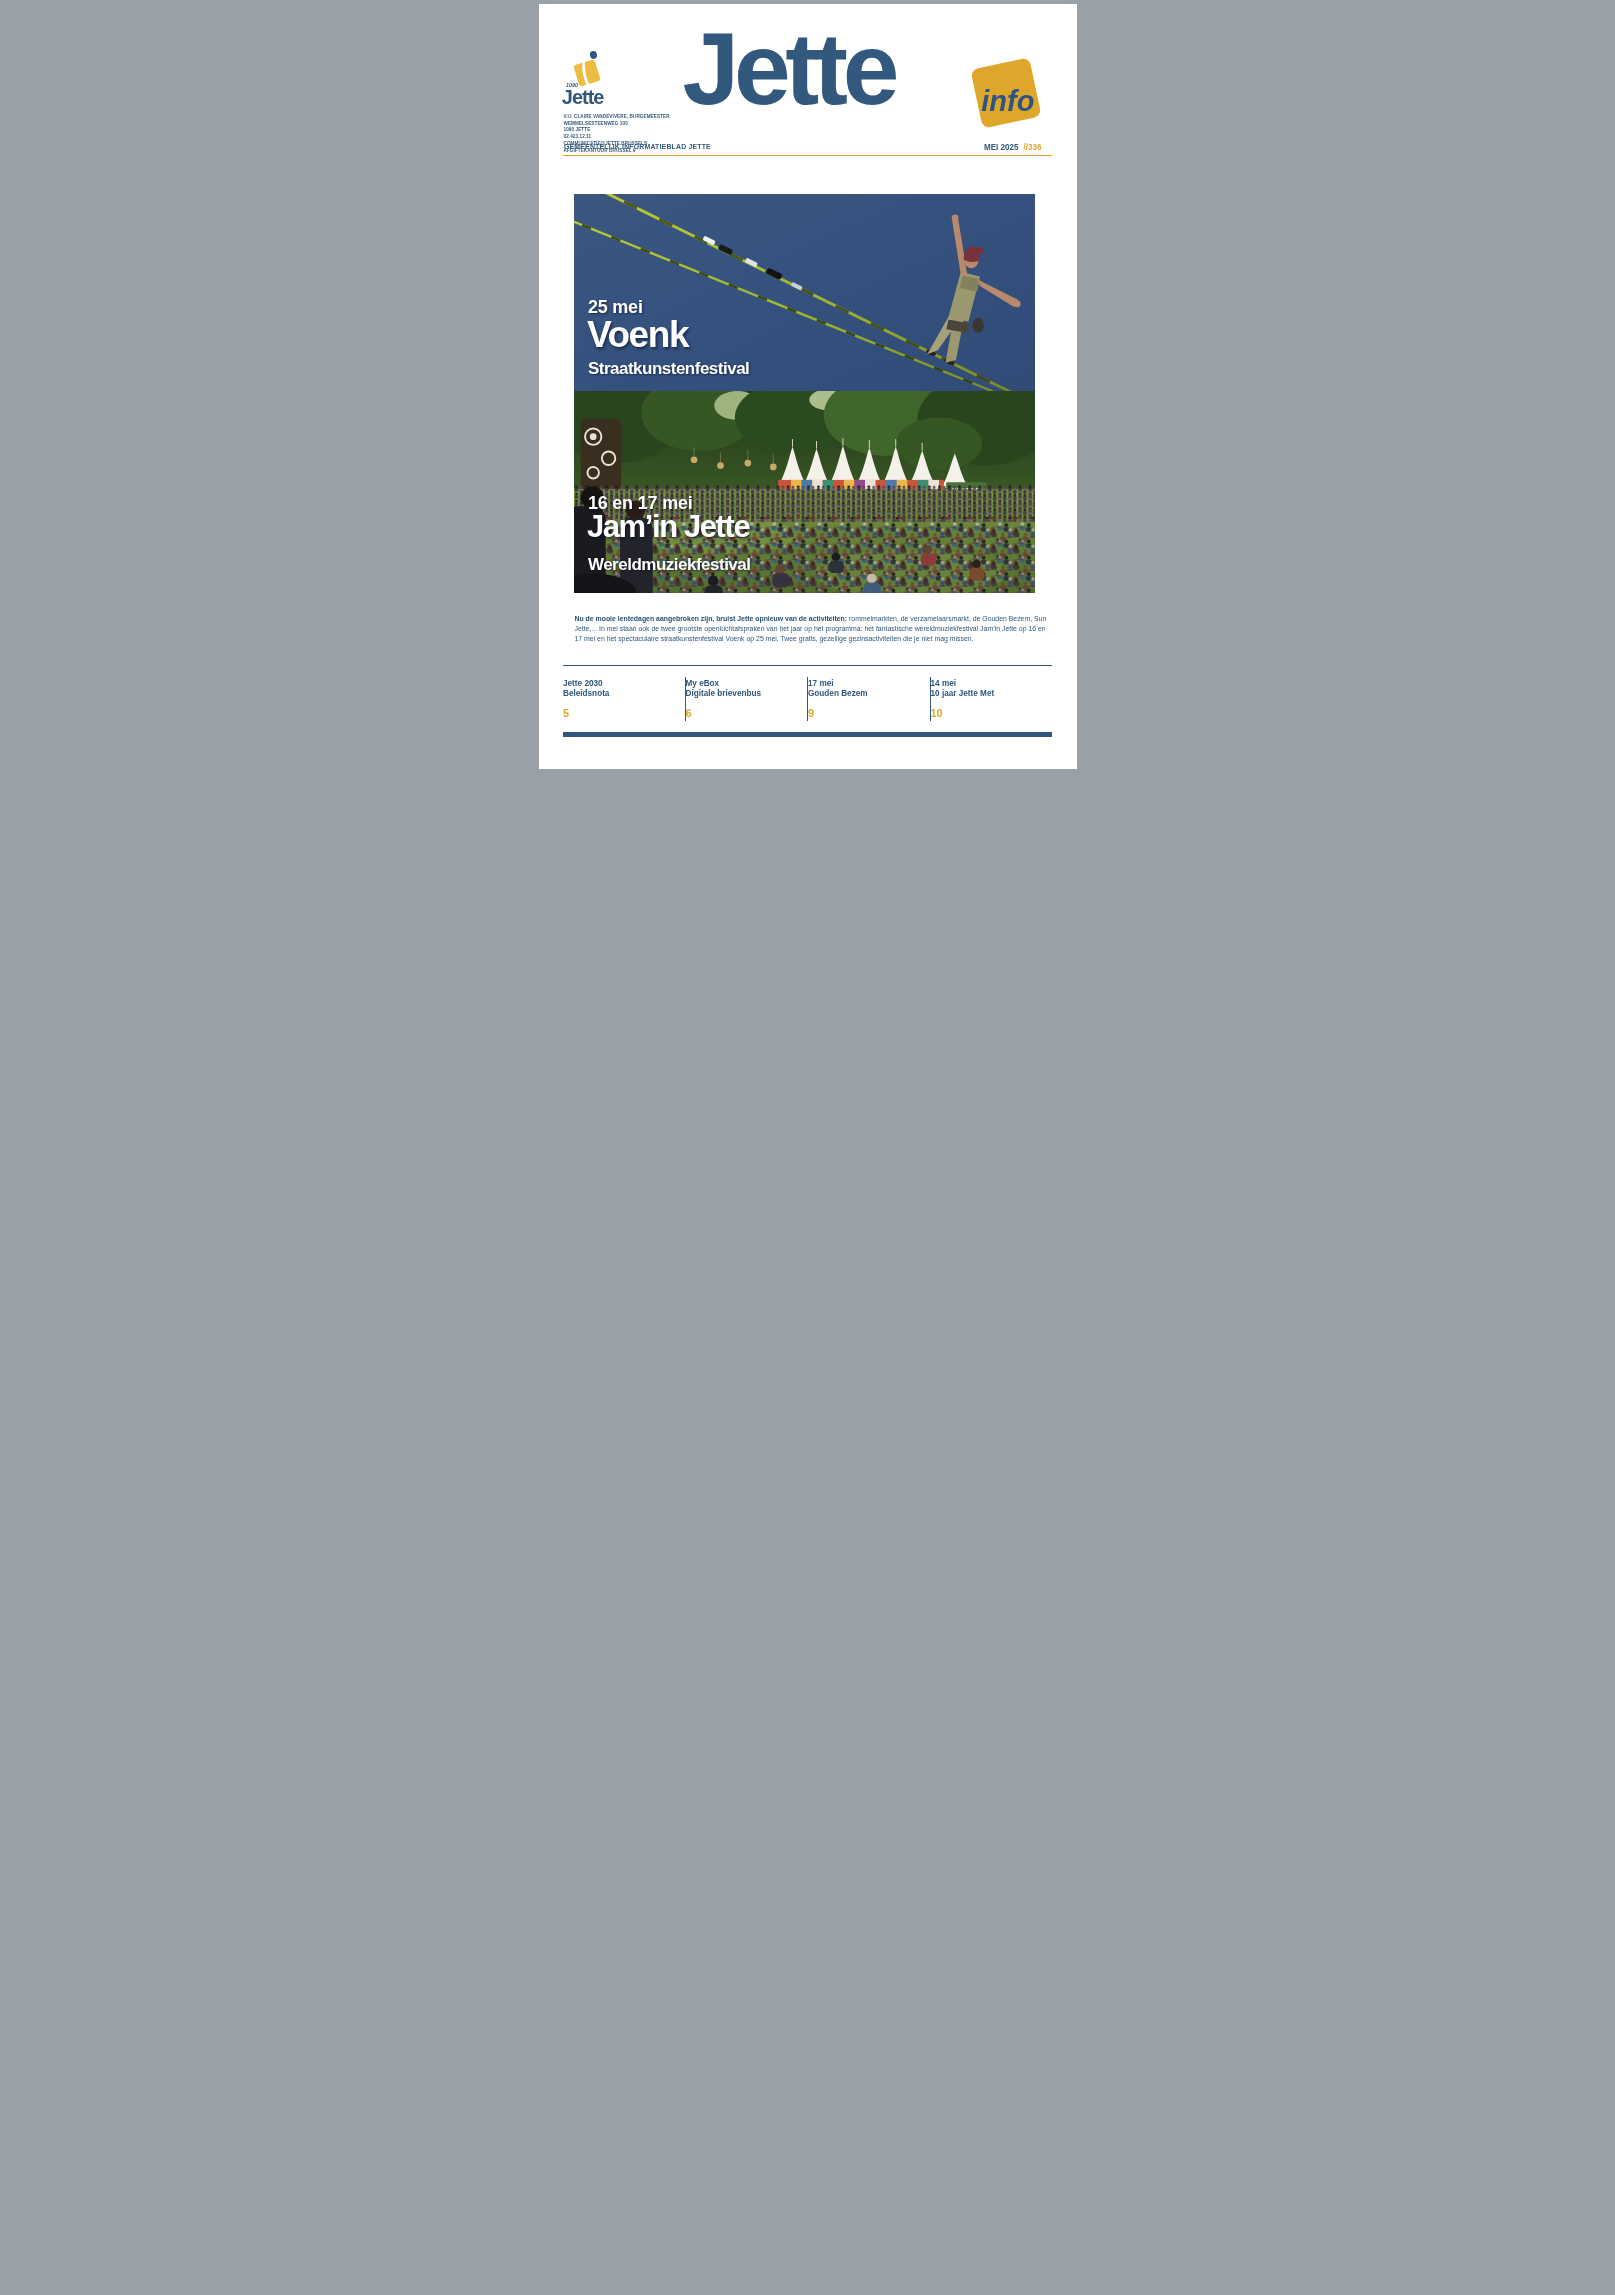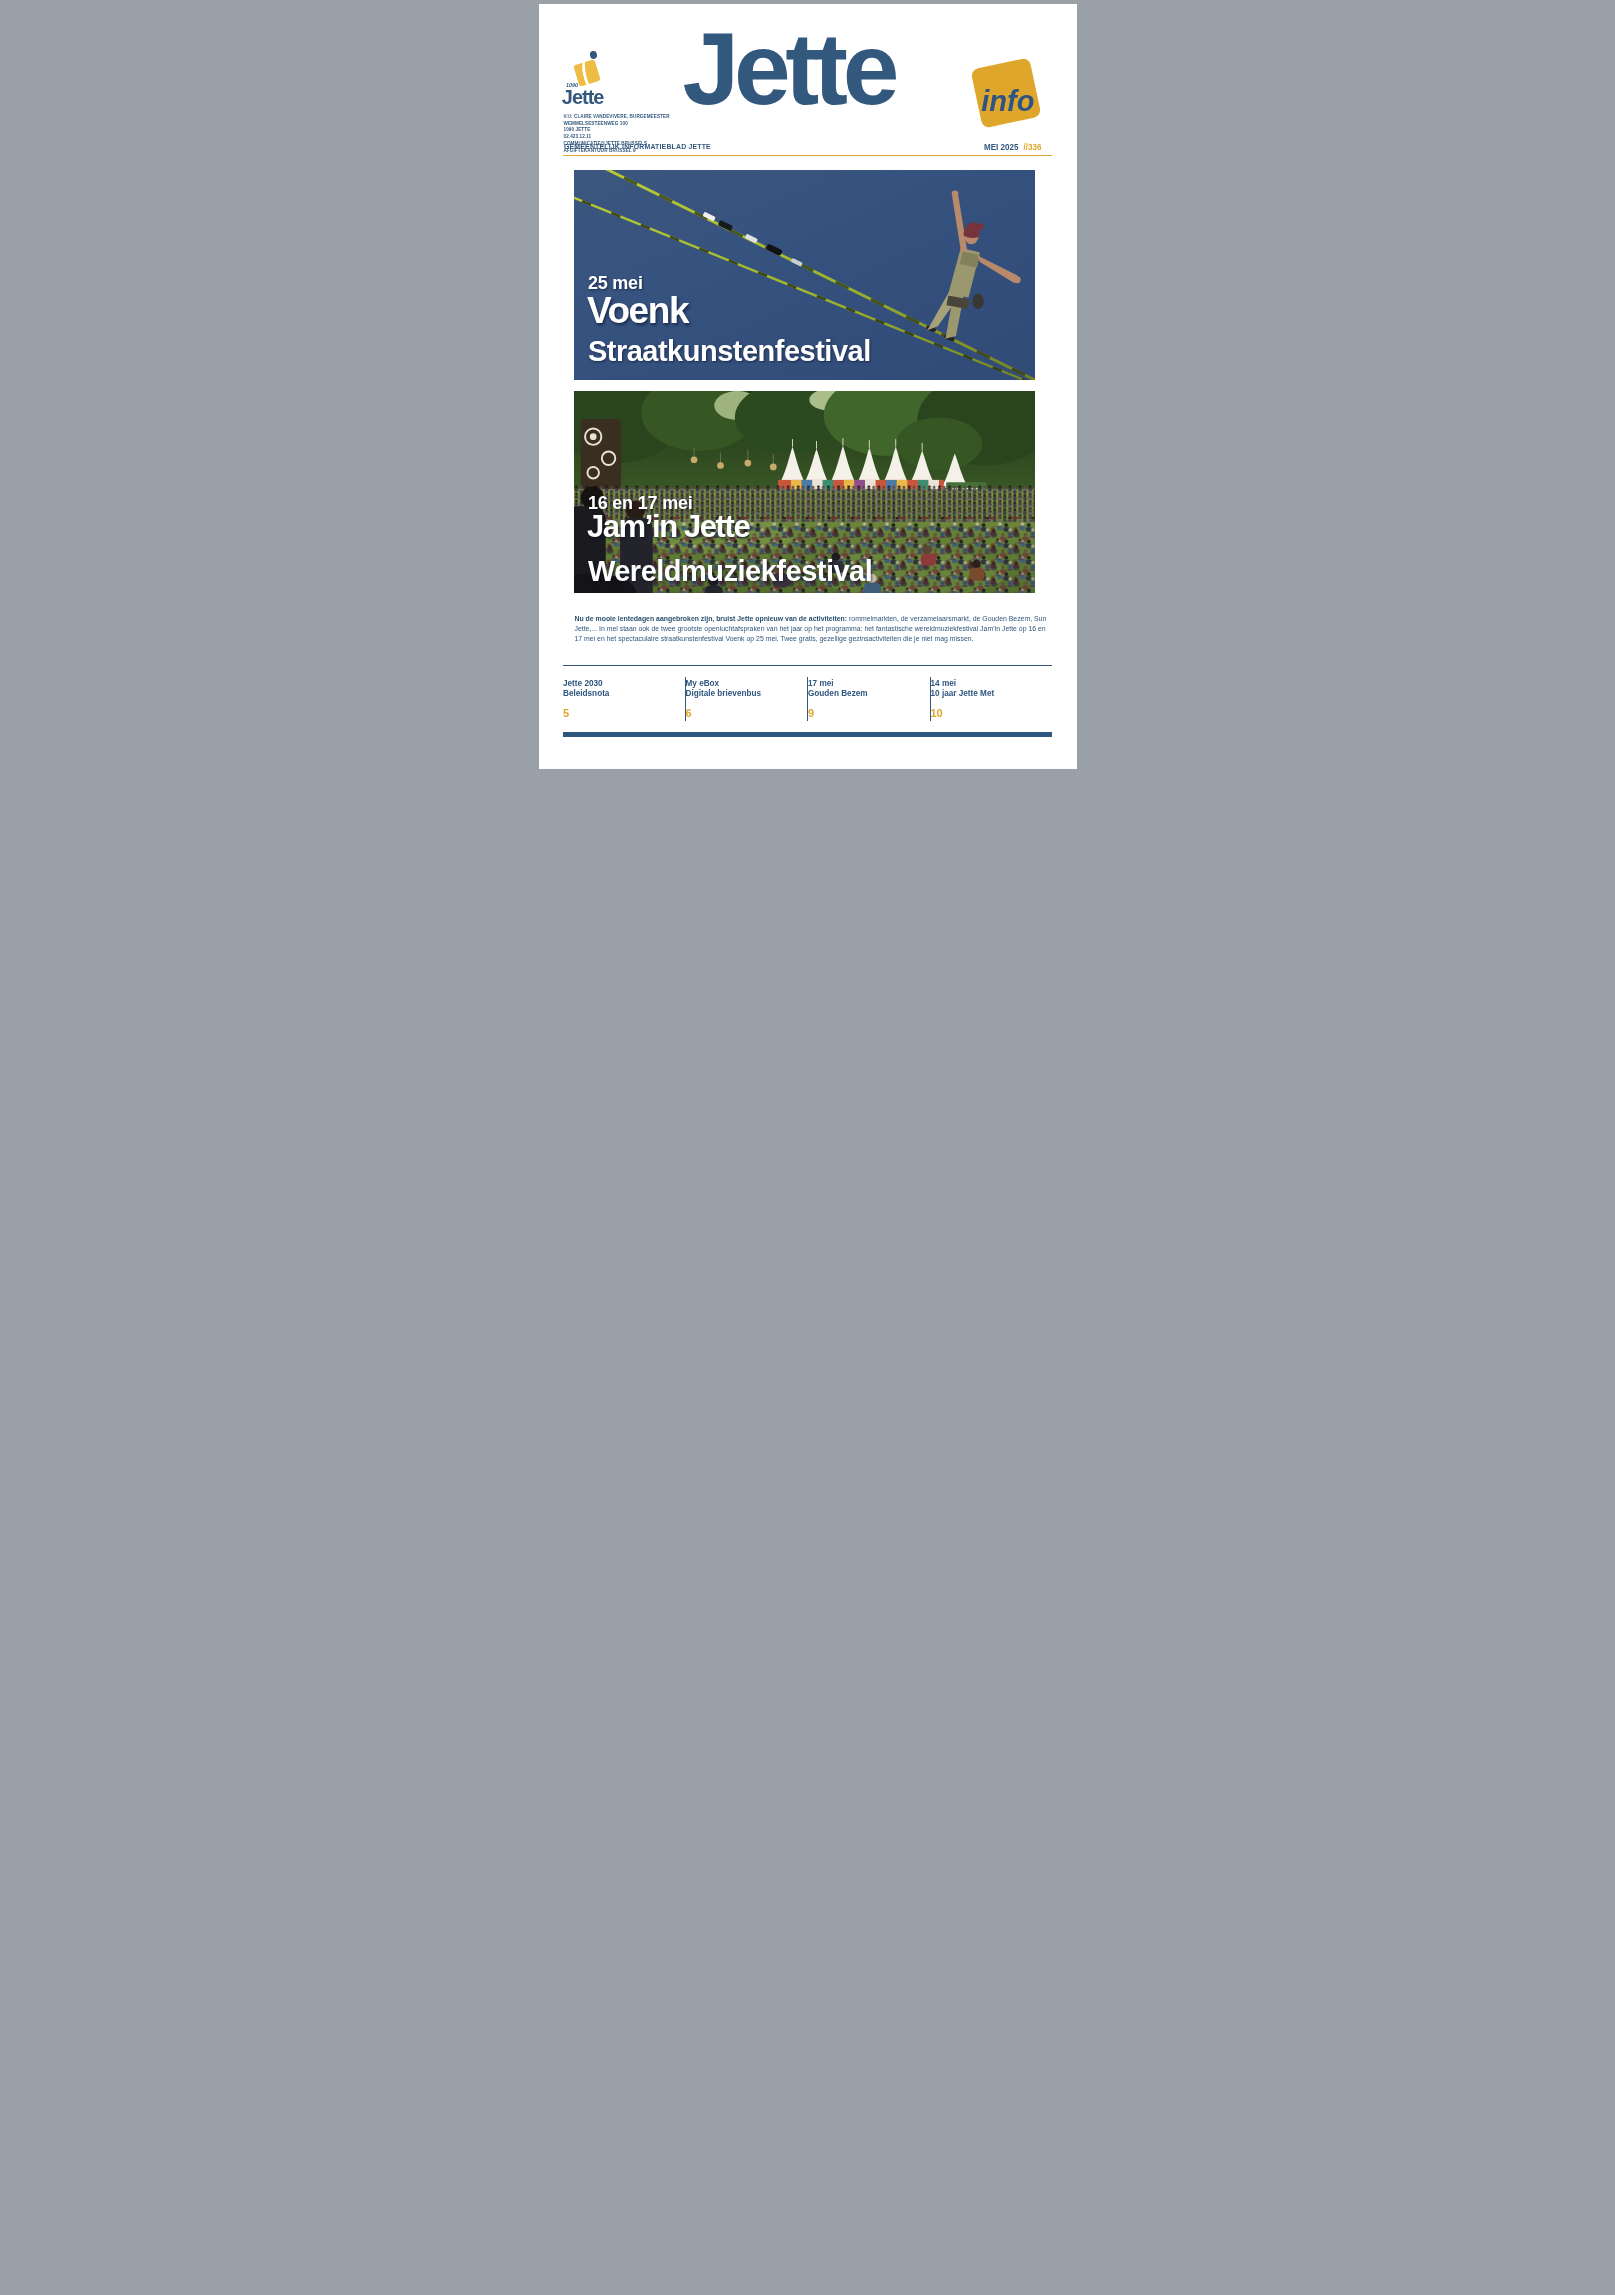--- a/index.html
+++ b/index.html
@@ -33,29 +33,29 @@
   .strapline{position:absolute;left:25px;top:138px;font-size:7.7px;font-weight:bold;color:#33587E;
             letter-spacing:0.2px;transform:scaleX(.9);transform-origin:0 0;white-space:nowrap;}
   .issue{position:absolute;right:35px;top:137px;font-size:9.6px;font-weight:bold;white-space:nowrap;
             transform:scaleX(.84);transform-origin:100% 0;}
   .issue-month{color:#33587E;}
   .issue-num{color:#DFA62C;margin-left:3.4px;}
   .gold-rule{position:absolute;left:24.5px;top:151px;width:489px;height:1.4px;background:#DFA62C;}
 
   
   .photo{position:absolute;left:35px;width:461px;overflow:hidden;}
-  .photo1{top:166px;height:210px;background:linear-gradient(155deg,#3B577F 0%,#35517E 45%,#314B77 100%);}
+  .photo1{top:190px;height:210px;background:linear-gradient(155deg,#3B577F 0%,#35517E 45%,#314B77 100%);}
   .photo2{top:387px;height:202px;background:#0369a1;}
   .photo svg{position:absolute;left:0;top:0;}
 
   .overlay-date{position:absolute;left:14.4px;font-size:18px;font-weight:bold;color:#fff;
             letter-spacing:-0.2px;text-shadow:1px 1.4px 2.4px rgba(5,10,35,.55);z-index:3;}
   .overlay-title{position:absolute;left:13.4px;font-size:37px;line-height:1;font-weight:bold;color:#fff;
             letter-spacing:-1.4px;text-shadow:1.4px 1.9px 2.9px rgba(5,10,35,.55);z-index:3;}
-  .overlay-sub{position:absolute;left:14.4px;font-size:29px;font-weight:bold;color:#fff;
+  .overlay-sub{position:absolute;left:14.4px;font-size:17px;font-weight:bold;color:#fff;
             letter-spacing:-0.5px;text-shadow:1px 1.4px 2.4px rgba(5,10,35,.55);z-index:3;}
   .photo1 .overlay-date{top:103px;}  .photo1 .overlay-title{top:122px;}  .photo1 .overlay-sub{top:165px;}
   .photo2 .overlay-date{top:102px;}  .photo2 .overlay-title{top:120px;font-size:31px;}  .photo2 .overlay-sub{top:164px;}
 
   
   .intro{position:absolute;left:36px;top:610px;width:476px;font-size:6.9px;line-height:10px;
             color:#2E567E;text-align:left;}
   .intro b{color:#27506F;}
 
   

